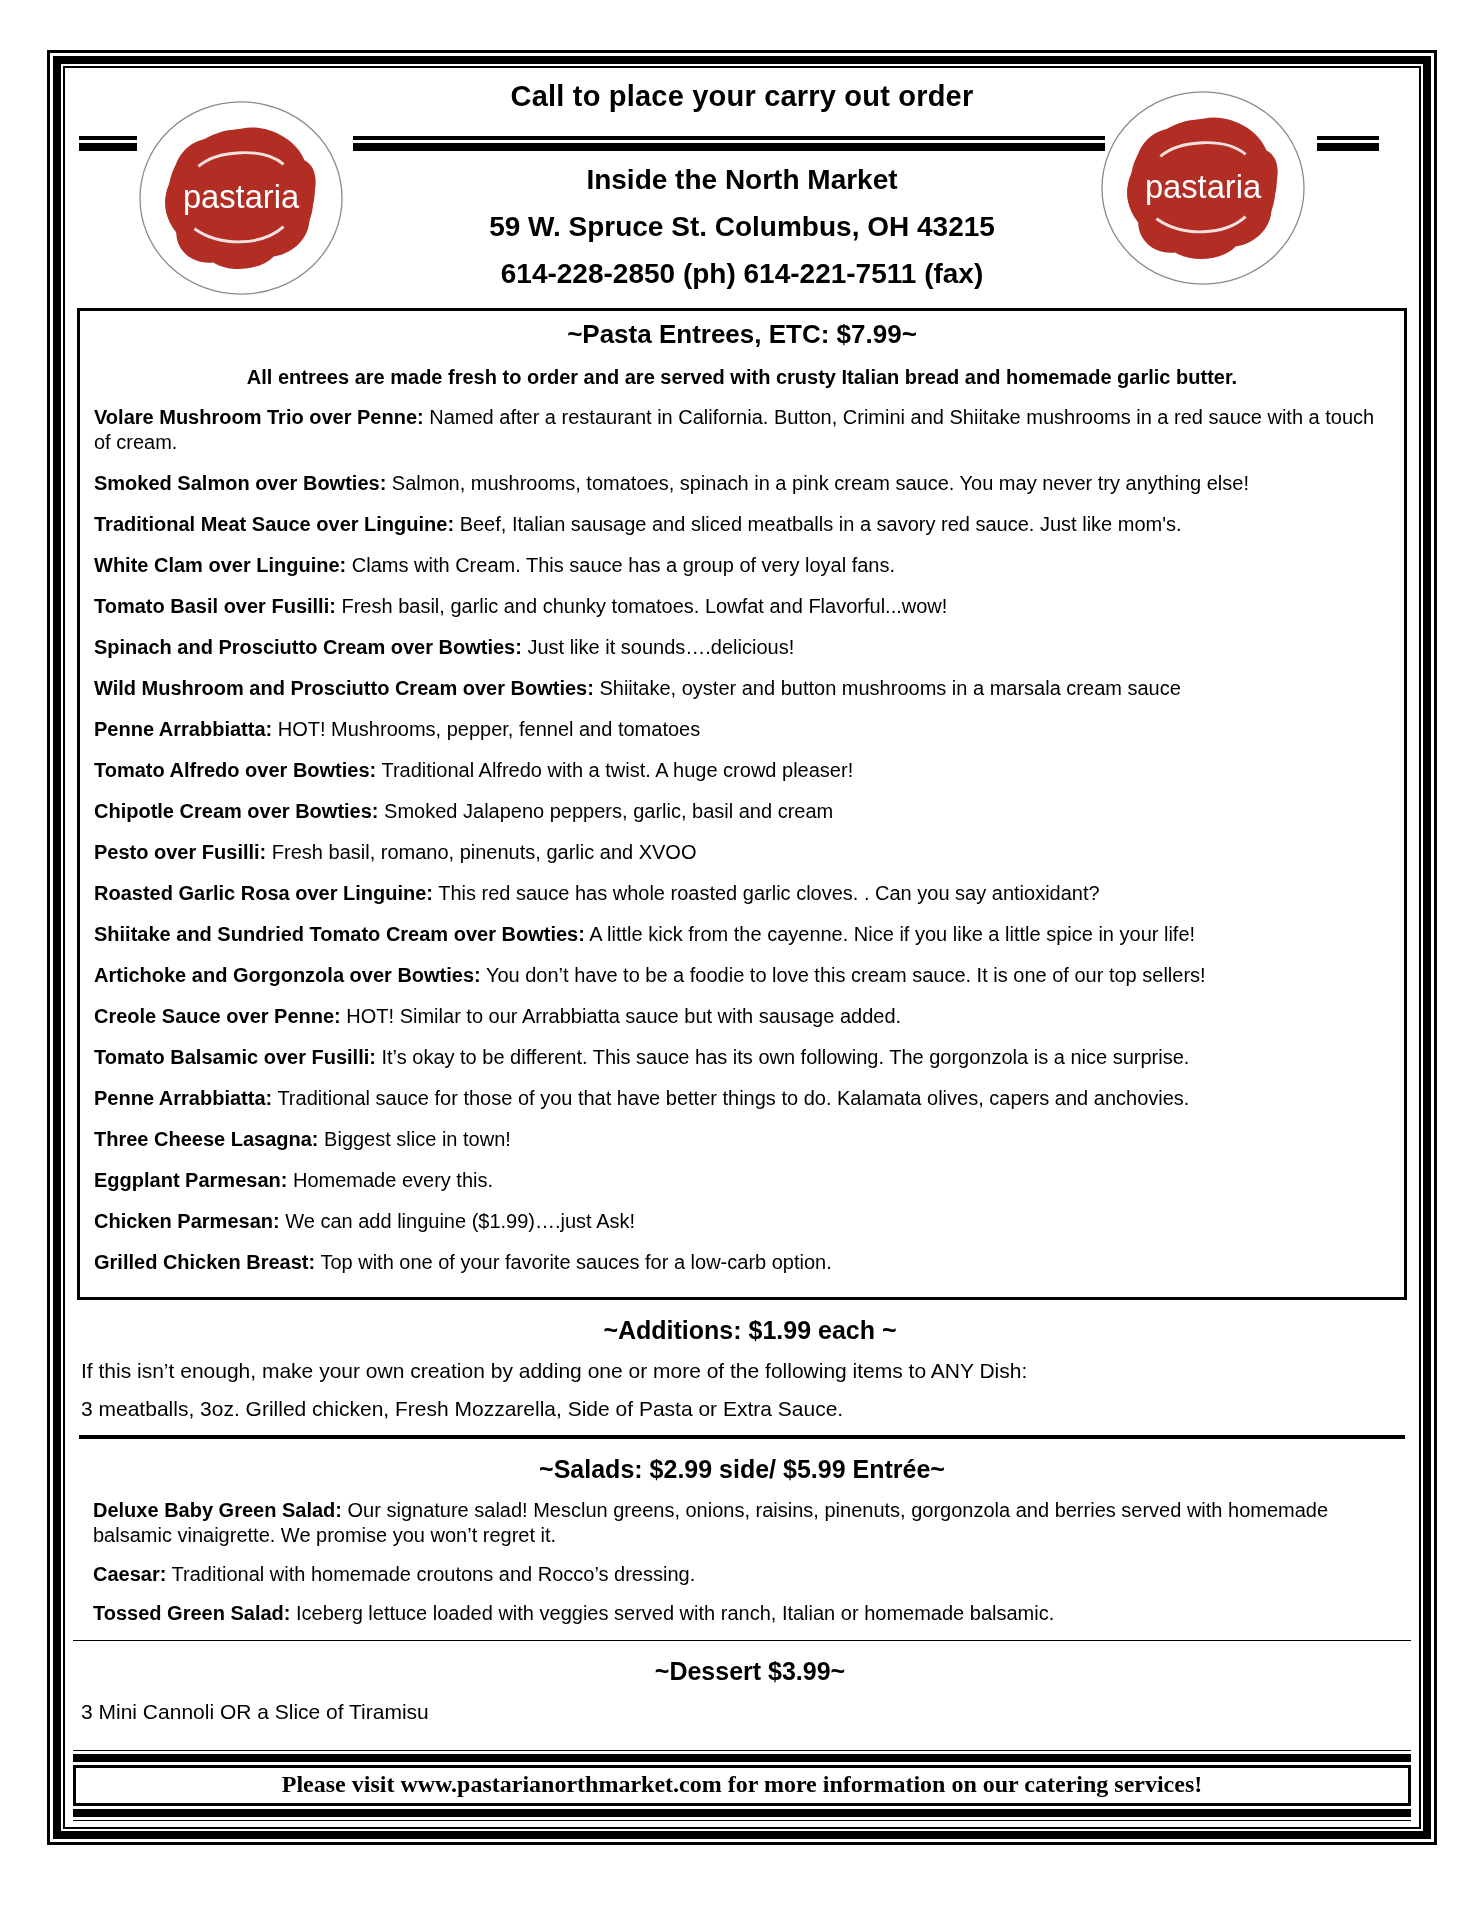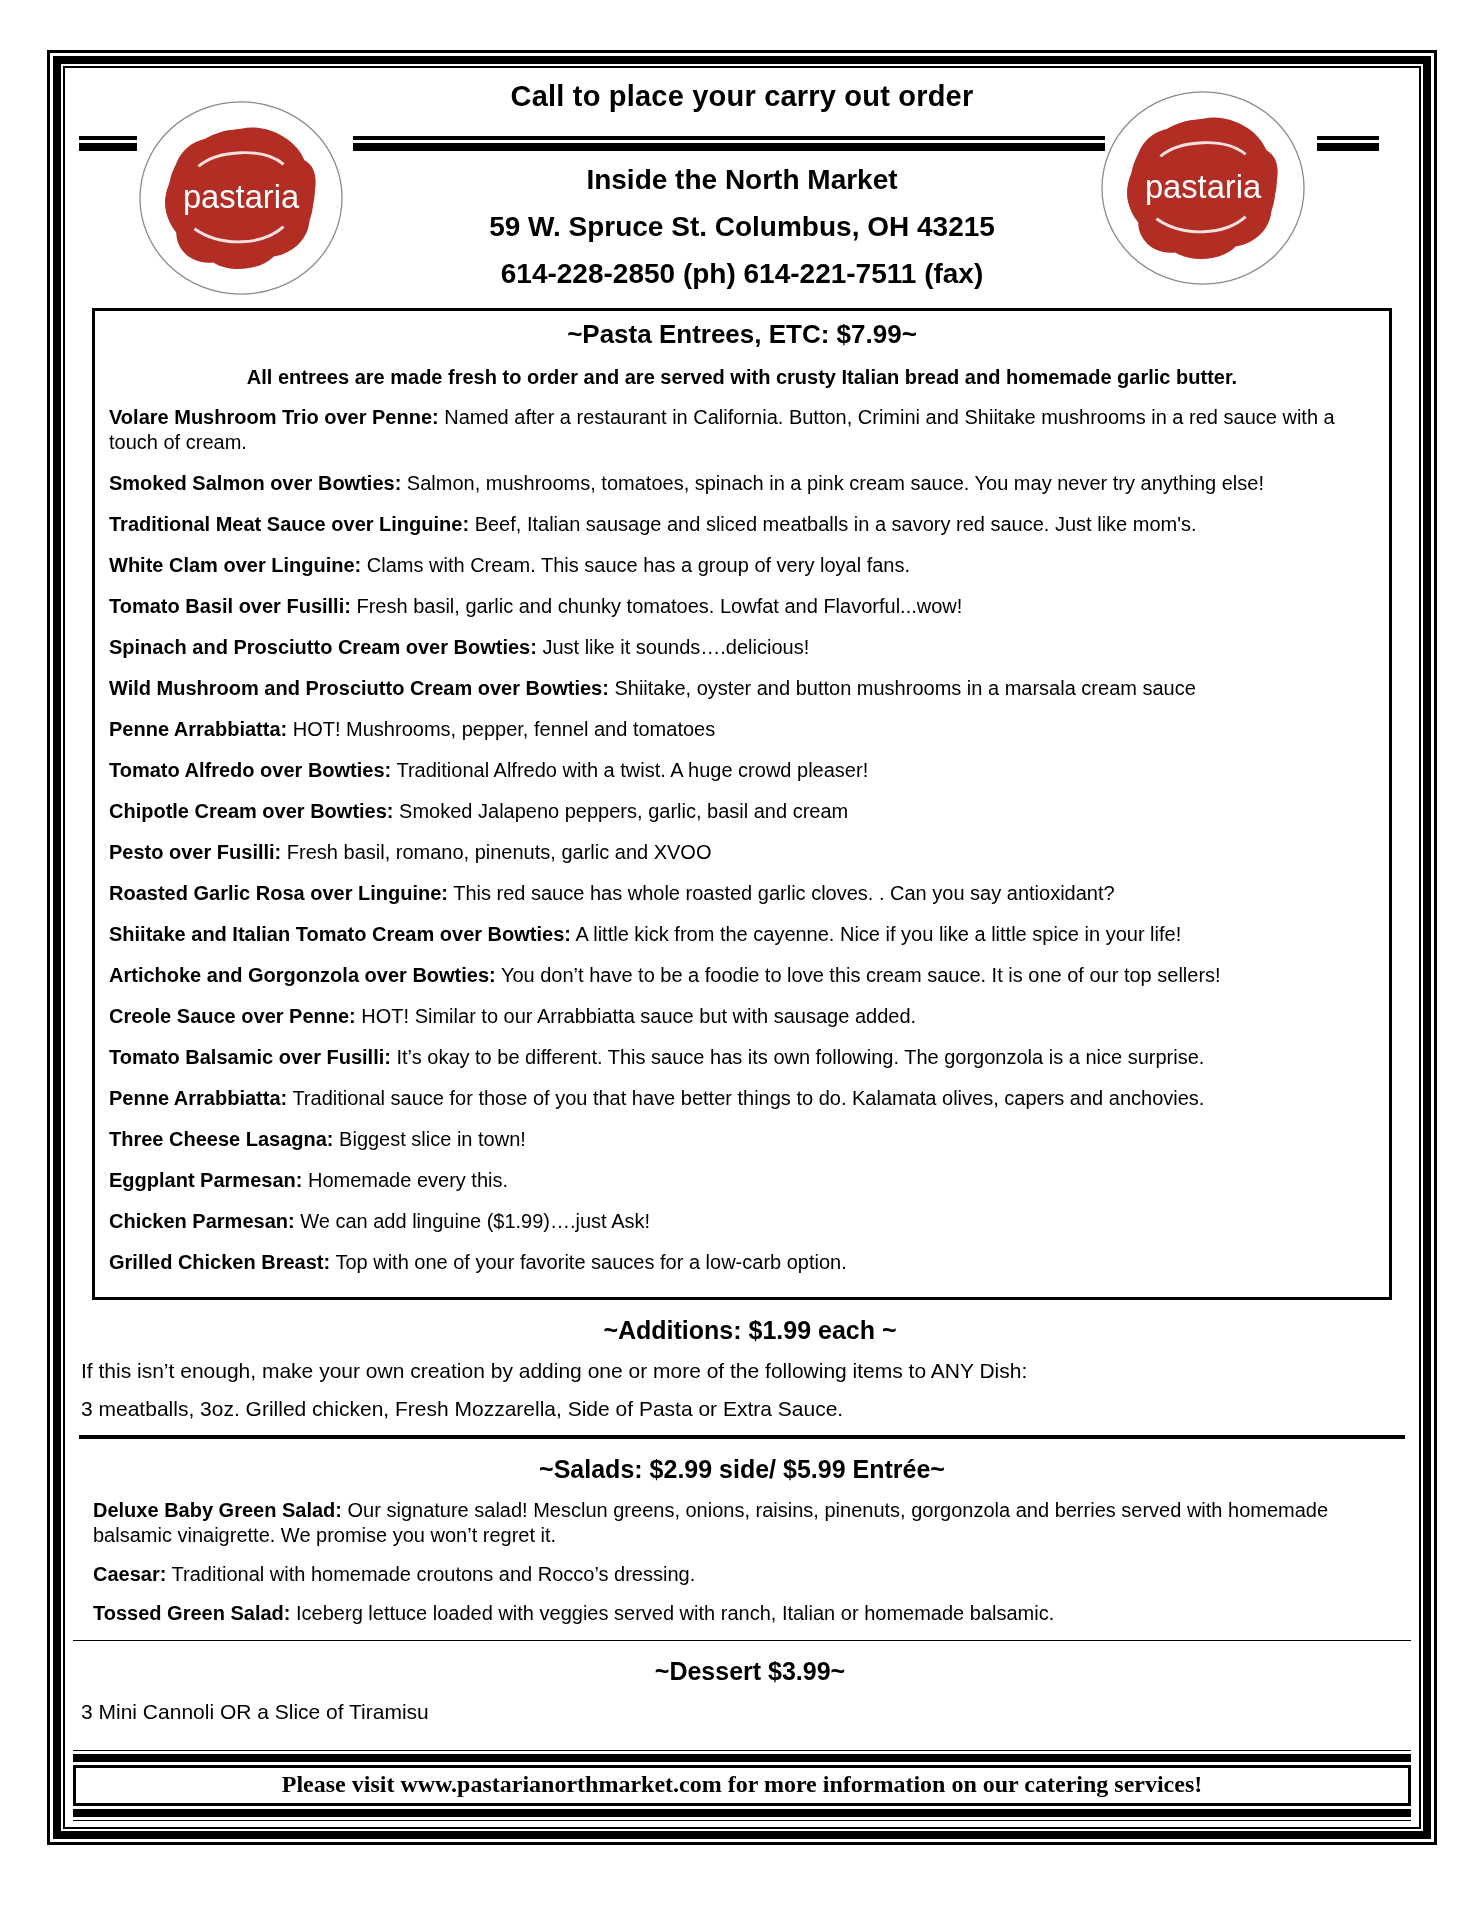--- a/index.html
+++ b/index.html
@@ -30,21 +30,21 @@
   .bar-thick{height:8px;background:#000;}
   .logo{position:absolute;width:208px;height:200px;z-index:5;}
   .logo-left{left:72px;top:30px;}
   .logo-right{left:1034px;top:20px;}
   .address{
     position:absolute;top:88px;left:0;right:0;text-align:center;
     font-size:28px;font-weight:bold;line-height:47px;
   }
   
   .entrees-box{
-    border:3px solid #000;margin:0 27px;padding:4px 14px 6px 14px;background:#fff;
+    border:3px solid #000;margin:0 12px;padding:4px 14px 6px 14px;background:#fff;
   }
   .sec-title{
     text-align:center;font-size:26px;font-weight:bold;margin:4px 0 2px 0;
   }
   .entrees-sub{
     text-align:center;font-size:20px;font-weight:bold;margin:16px 40px 6px 40px;
   }
   .mi{font-size:20px;line-height:25px;margin:16px 0;}
   .mi b{font-weight:bold;}
   
@@ -140,21 +140,21 @@
           <p class="mi"><b>Penne Arrabbiatta:</b> <span>HOT! Mushrooms, pepper, fennel and tomatoes</span></p>
 
           <p class="mi"><b>Tomato Alfredo over Bowties:</b> <span>Traditional Alfredo with a twist.  A huge crowd pleaser!</span></p>
 
           <p class="mi"><b>Chipotle Cream over Bowties:</b> <span>Smoked Jalapeno peppers, garlic, basil and cream</span></p>
 
           <p class="mi"><b>Pesto over Fusilli:</b> <span>Fresh basil, romano, pinenuts, garlic and XVOO</span></p>
 
           <p class="mi"><b>Roasted Garlic Rosa over Linguine:</b> <span>This red sauce has whole roasted garlic cloves. .   Can you say antioxidant?</span></p>
 
-          <p class="mi"><b>Shiitake and Italian Tomato Cream over Bowties:</b> <span>A little kick from the cayenne.  Nice if you like a little spice in your life!</span></p>
+          <p class="mi"><b>Shiitake and Sundried Tomato Cream over Bowties:</b> <span>A little kick from the cayenne.  Nice if you like a little spice in your life!</span></p>
 
           <p class="mi"><b>Artichoke and Gorgonzola over Bowties:</b> <span>You don’t have to be a foodie to love this cream sauce.  It is one of our top sellers!</span></p>
 
           <p class="mi"><b>Creole Sauce over Penne:</b> <span>HOT! Similar to our Arrabbiatta sauce but with sausage added.</span></p>
 
           <p class="mi"><b>Tomato Balsamic over Fusilli:</b> <span>It’s okay to be different.  This sauce has its own following.  The gorgonzola is a nice surprise.</span></p>
 
           <p class="mi"><b>Penne Arrabbiatta:</b> <span>Traditional sauce for those of you that have better things to do.  Kalamata olives, capers and anchovies.</span></p>
 
           <p class="mi"><b>Three Cheese Lasagna:</b> <span>Biggest slice in town!</span></p>

